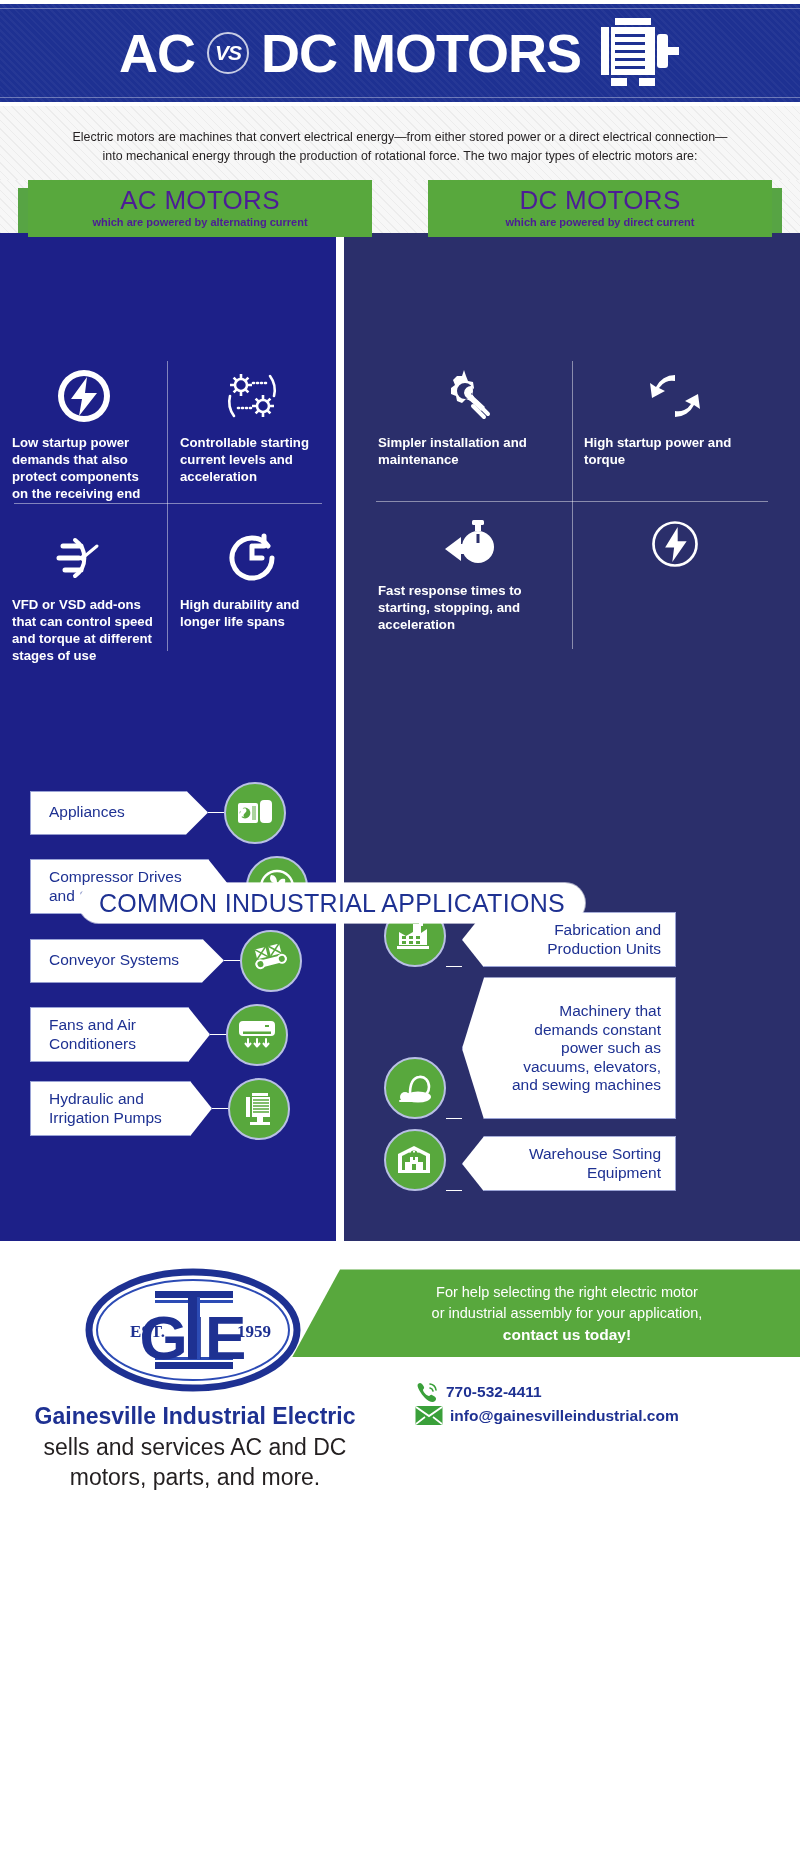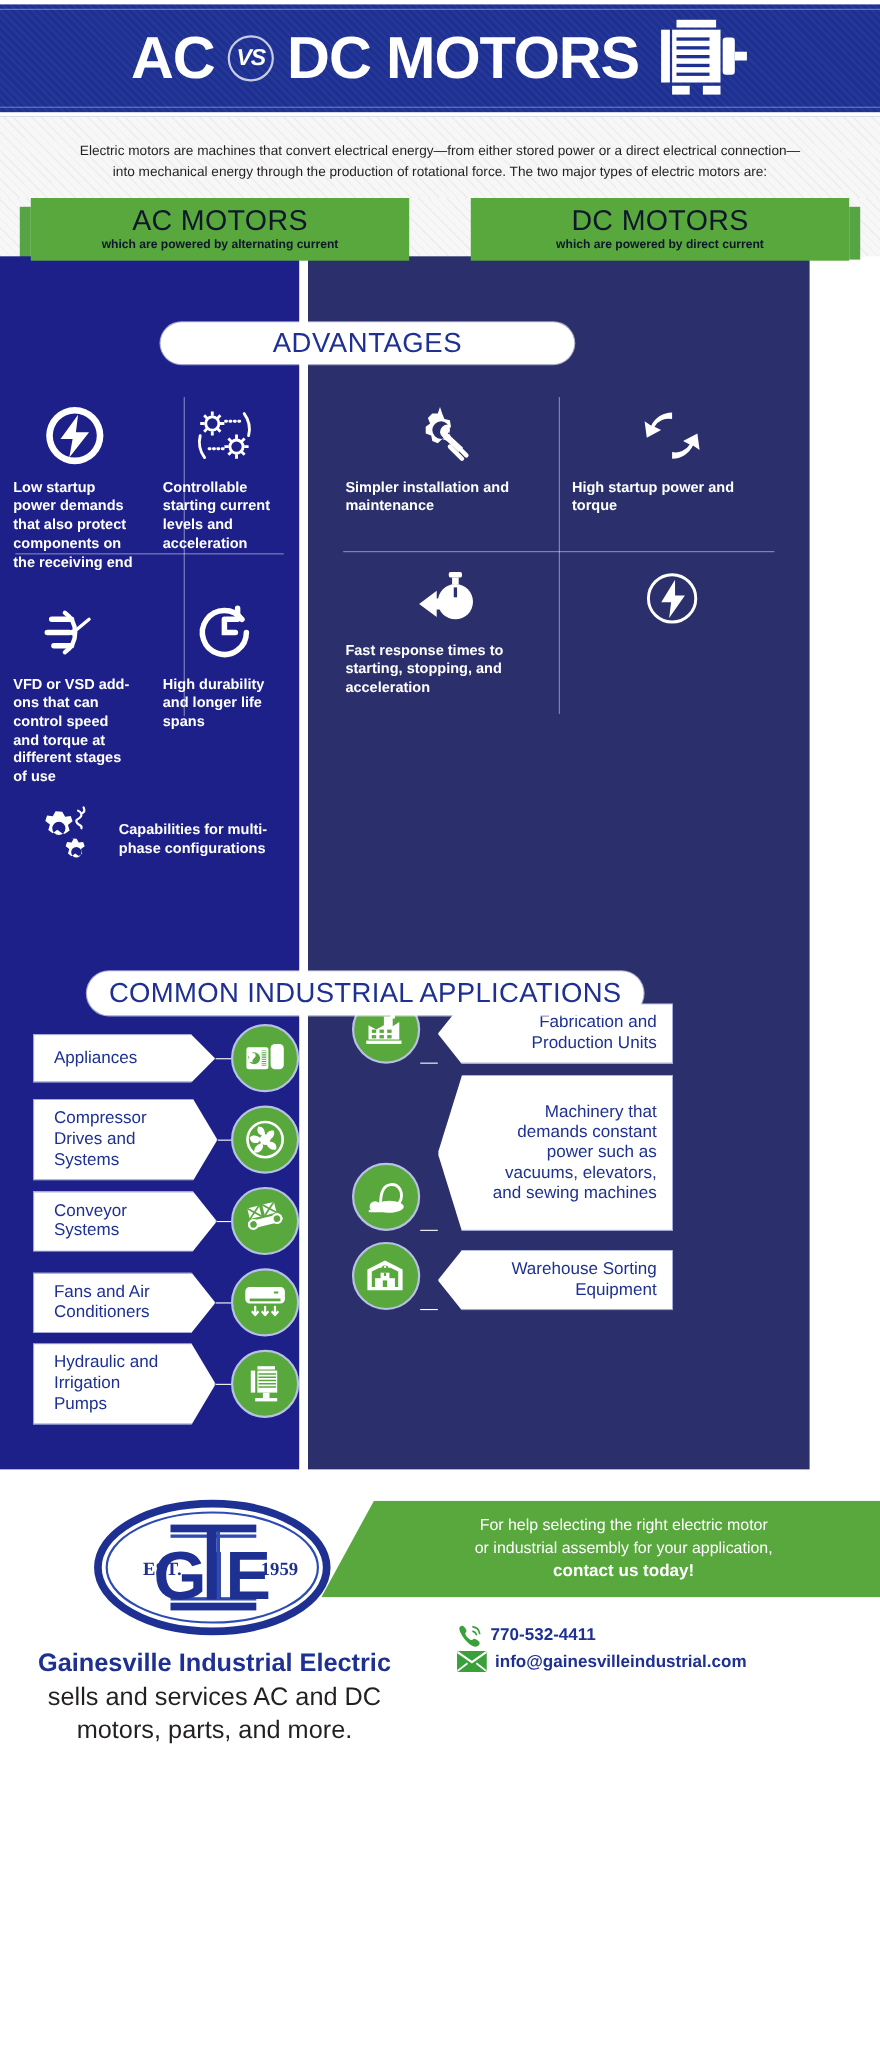--- a/index.html
+++ b/index.html
@@ -65,30 +65,30 @@
   .cat-wrap{ display:flex; position:absolute; left:0; right:0; top:0; }
   .cat{
     position:relative; width:50%;
   }
   .cat-accent{
     position:absolute; width:10px; height:48px; background:#57a444; top:8px;
   }
   .cat-accent.l{ left:18px; }
   .cat-accent.r{ right:18px; }
   .cat-box{
-    background:#58a83d; color:#0f172a; text-align:center;
+    background:#58a83d; color:#4c1d95; text-align:center;
     margin:0 28px; padding:6px 0 9px 0;
     position:relative; z-index:2;
   }
   .cat-title{ font-size:26px; font-weight:300; letter-spacing:.3px; line-height:1.1;}
   .cat-sub{ font-size:11px; font-weight:bold; margin-top:1px;}
 
   
   .panels{ display:flex; position:relative; }
-  .panel-ac{ width:272px; background:#1d2088; position:relative;}
+  .panel-ac{ width:336px; background:#1d2088; position:relative;}
   .gutter{ width:8px; background:#ffffff; }
   .panel-dc{ width:456px; background:#2b2f6b; position:relative;}
 
   
   .pill{
     position:absolute; background:#fff; border-radius:999px;
     color:#1e3192; text-align:center; z-index:30;
     font-weight:300;
     box-shadow:0 0 0 1px rgba(255,255,255,.6);
   }
@@ -205,21 +205,20 @@
       <div class="cat-box">
         <div class="cat-title">DC MOTORS</div>
         <div class="cat-sub">which are powered by direct current</div>
       </div>
     </div>
   </div>
 </div>
 
 <div class="panels">
 
-  <div class="pill" id="pill-adv" style="top:60px;left:146px;">ADVANTAGES</div>
   <div class="pill" id="pill-apps" style="top:650px;left:79px;">COMMON INDUSTRIAL APPLICATIONS</div>
 
   <div class="panel-ac">
     <div style="height:118px"></div>
 
     <div class="adv-grid adv-ac" style="position:relative;">
       <div class="vline" style="left:167px; top:10px; height:290px;"></div>
       <div class="hline" style="left:14px; right:14px; top:152px;"></div>
 
       <div class="adv-cell">
@@ -265,35 +264,20 @@
           <svg width="56" height="56" viewBox="0 0 56 56" fill="none" stroke="#fff" stroke-width="5" stroke-linecap="round">
             <path d="M44 16a20 20 0 1 0 4 12"></path>
             <path d="M40 6v10h-10" stroke-linejoin="round"></path>
             <path d="M28 16v12h10"></path>
           </svg>
         </div>
         <div class="adv-txt">High durability and longer life spans</div>
       </div>
     </div>
 
-    <div class="multi">
-      <div>
-        <svg width="72" height="58" viewBox="0 0 72 58" fill="none">
-          <g fill="#fff">
-            <path d="M26.5 6.5 24 11l-5.2-.6-1.6 4.9 4.2 3.2-1.5 5 4 3 4.2-3.1 4.3 3L35 27l4.3-3.1-1.5-5 4.2-3.2-1.7-4.9-5.1.6-2.6-4.5-6.1-.4Zm3 9.5a6 6 0 1 1 0 12 6 6 0 0 1 0-12Z"></path>
-            <path d="M43 31.5 41 35l-4-.5-1.3 3.9 3.3 2.5-1.2 4 3.2 2.4 3.3-2.5 3.4 2.4 3.1-2.4-1.2-4 3.4-2.5-1.4-3.9-4 .5-2-3.5-5.6-.4Zm2.4 7.6a4.7 4.7 0 1 1 0 9.4 4.7 4.7 0 0 1 0-9.4Z"></path>
-          </g>
-          <g stroke="#fff" stroke-width="2" fill="none" stroke-linecap="round">
-            <path d="M47 6c3 1 4 4 2 6s-5 2-3 5 5 2 4 5"></path>
-            <path d="M52 3c1 2 1 4-1 5"></path>
-          </g>
-        </svg>
-      </div>
-      <div class="adv-txt">Capabilities for multi-phase configurations</div>
-    </div>
 
     <div style="height:84px"></div>
     <div class="apps-ac">
 
       <div class="app-row">
         <div class="chev right-point" style="width:178px">Appliances</div>
         <div class="connector"></div>
         <div class="circ">
           <svg width="36" height="30" viewBox="0 0 36 30" fill="#fff">
             <rect x="1" y="5" width="20" height="20" rx="2"></rect>

